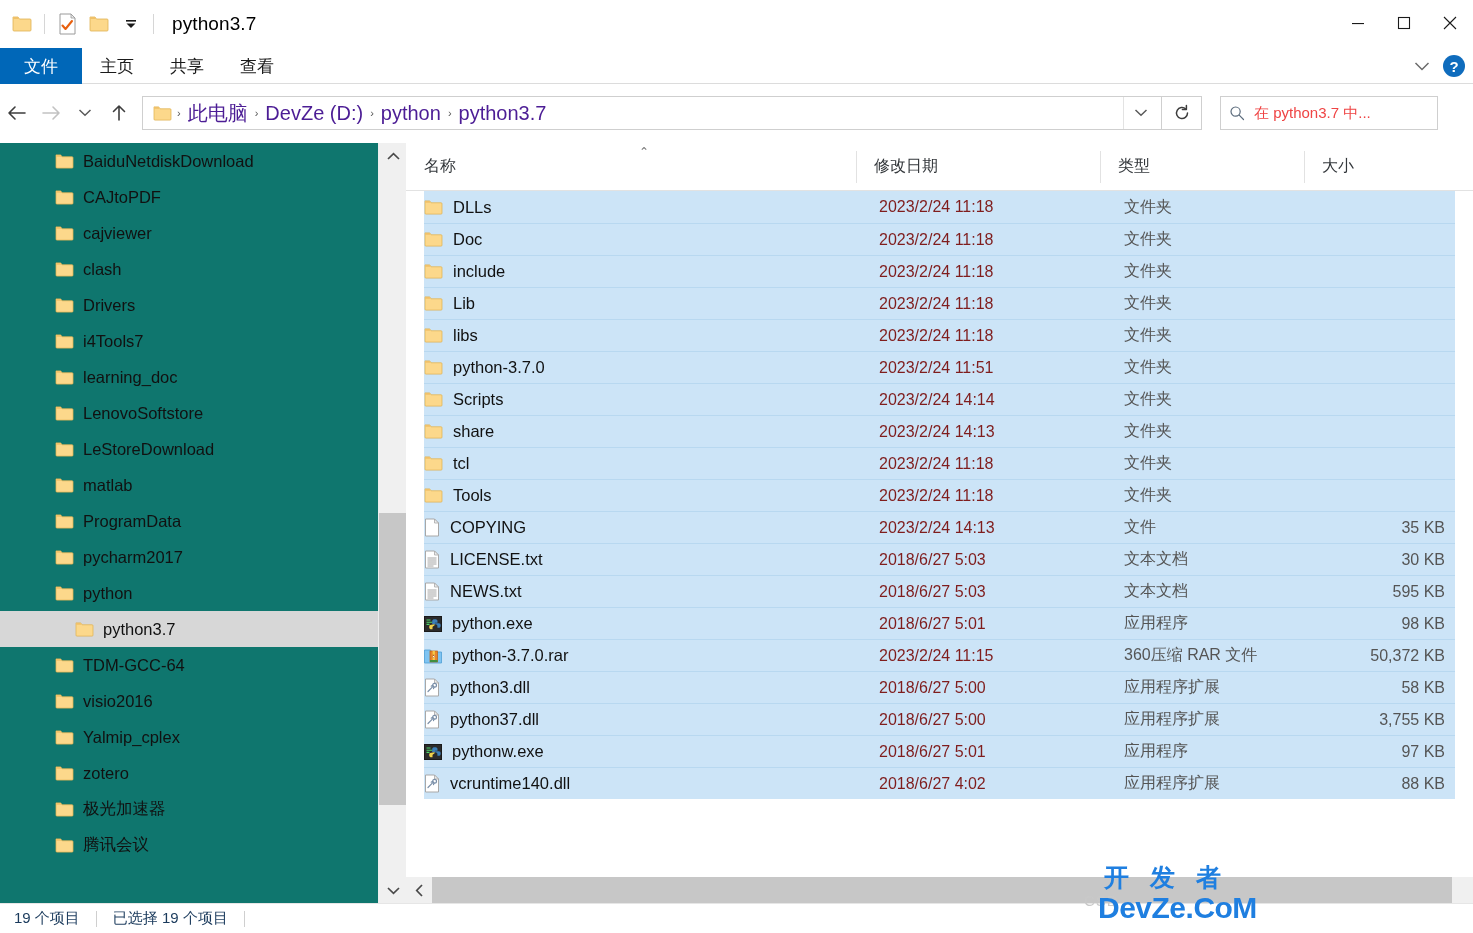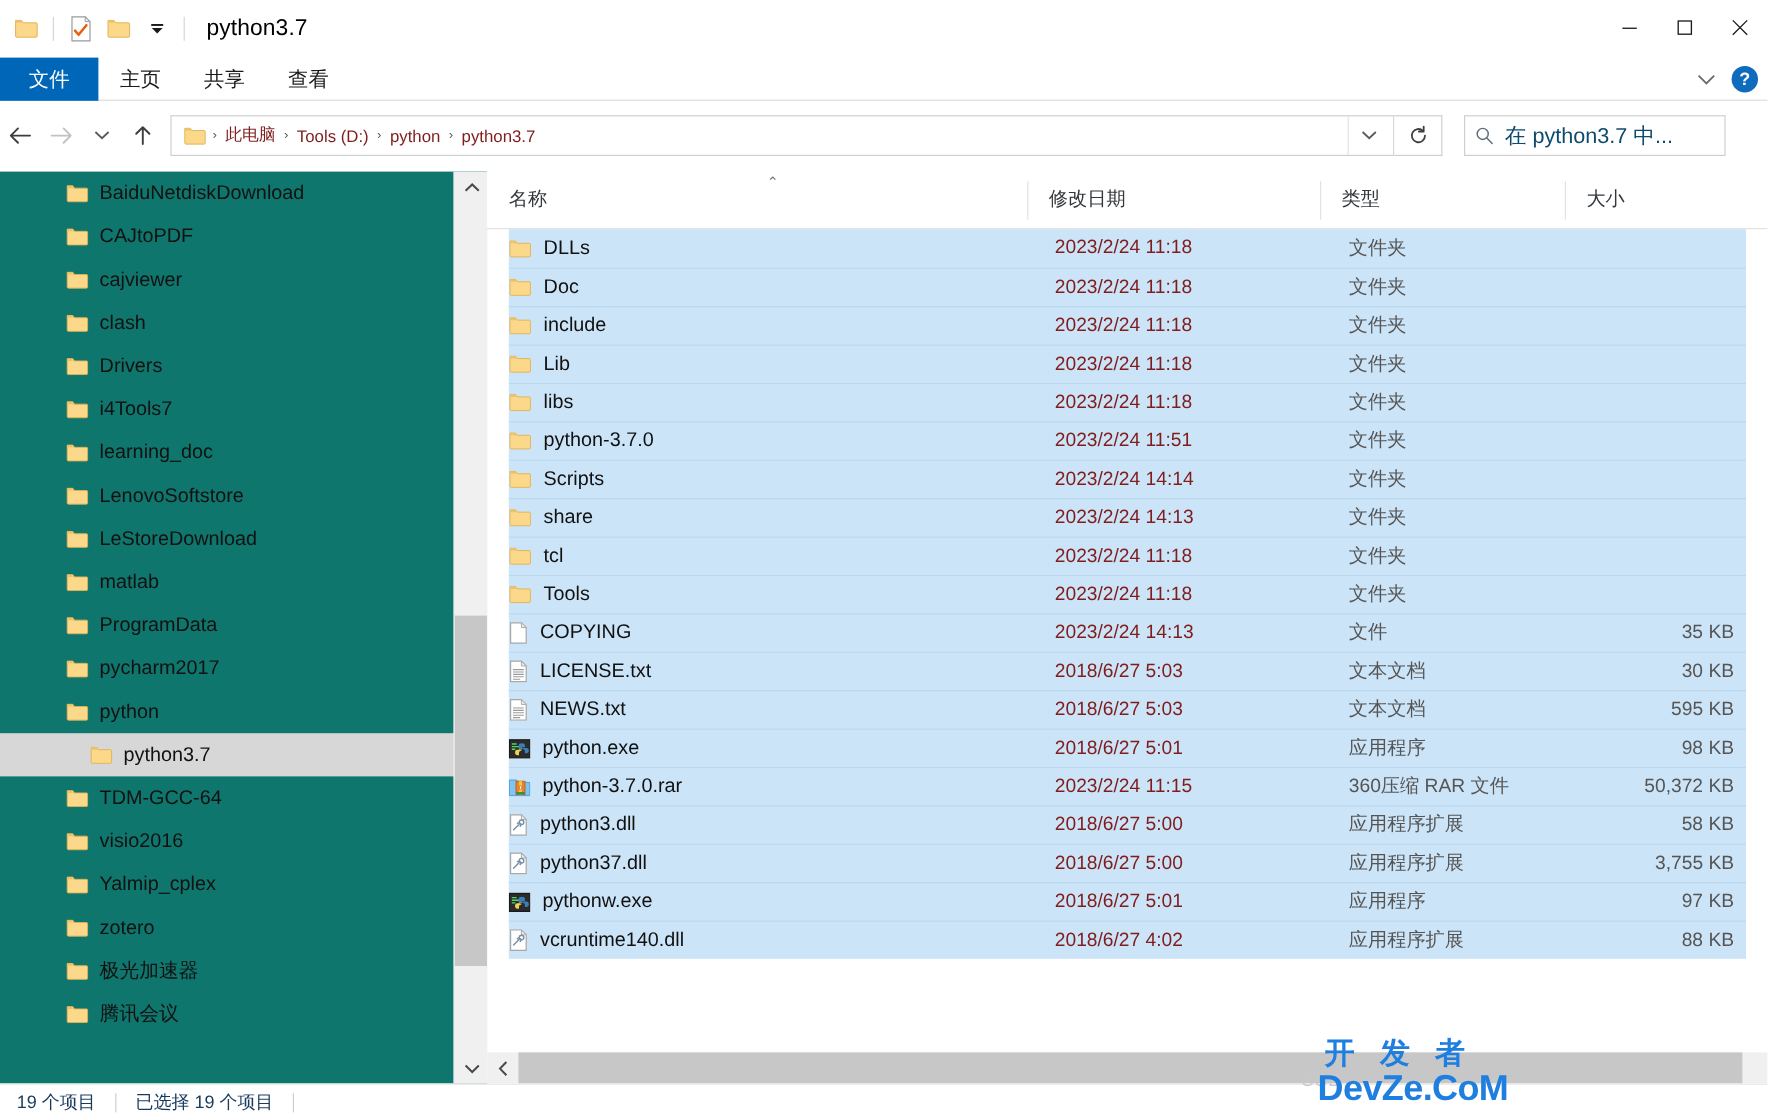--- a/index.html
+++ b/index.html
@@ -57,33 +57,33 @@
     display:flex; align-items:center;
   }
   .nav-btn { width:34px; height:40px; display:flex; align-items:center; justify-content:center; }
   .crumbbox {
     margin-left:6px; height:34px; flex:0 0 auto; width:1020px;
     border:1px solid #cfcfcf; background:#fff; display:flex; align-items:center;
     padding:0 4px;
   }
   .crumb-path { display:flex; align-items:center; flex:1; overflow:hidden; }
   .crumb {
-    font-size:14px; color:#7f1d1d; padding:0 6px; white-space:nowrap;
+    font-size:20px; color:#4c1d95; padding:0 6px; white-space:nowrap;
   }
   .crumb-sep { color:#555; font-size:11px; padding:0 1px; }
   .crumb-drop { width:34px; height:32px; display:flex; align-items:center; justify-content:center; border-left:1px solid #e3e3e3;}
   .refresh-btn {
     width:40px; height:34px; border:1px solid #cfcfcf; border-left:none;
     display:flex; align-items:center; justify-content:center; background:#fff;
   }
   .searchbox {
     margin-left:18px; height:34px; width:218px; border:1px solid #cfcfcf;
     display:flex; align-items:center; padding:0 8px; gap:9px; background:#fff;
   }
-  .search-ph { font-size:18px; color:#0c4a6e; white-space:nowrap; overflow:hidden; }
+  .search-ph { font-size:15px; color:#ef4444; white-space:nowrap; overflow:hidden; }
 
   
   .main { position:absolute; top:143px; left:0; width:1473px; height:760px; display:flex; }
 
   
   .sidebar {
     position:relative; width:406px; height:760px; background:#0f766e; overflow:hidden;
   }
   .tree-item {
     height:36px; display:flex; align-items:center; gap:9px; padding-left:55px;
@@ -266,21 +266,21 @@
       <div class="crumb-path">
         <span style="display:flex;align-items:center;padding:0 4px 0 6px;">
           <svg class="ic" width="19" height="17" viewBox="0 0 20 18">
             <path d="M1 2h5l1.4 2H18a1 1 0 011 1v10a1 1 0 01-1 1H2a1 1 0 01-1-1V2z" fill="#fcd88b" stroke="#e0b354" stroke-width="0.8"></path>
             <path d="M1 2h4.6l1.3 2H1z" fill="#f0c169"></path>
           </svg>
         </span>
         <span class="crumb-sep">›</span>
         <span class="crumb">此电脑</span>
         <span class="crumb-sep">›</span>
-        <span class="crumb">Tools (D:)</span>
+        <span class="crumb">DevZe (D:)</span>
         <span class="crumb-sep">›</span>
         <span class="crumb">python</span>
         <span class="crumb-sep">›</span>
         <span class="crumb">python3.7</span>
       </div>
       <div class="crumb-drop">
         <svg class="ic" width="14" height="10" viewBox="0 0 14 10">
             <path d="M1.5 2L7 7.2 12.5 2" fill="none" stroke="#5a5a5a" stroke-width="1.5"></path>
           </svg>
       </div>

